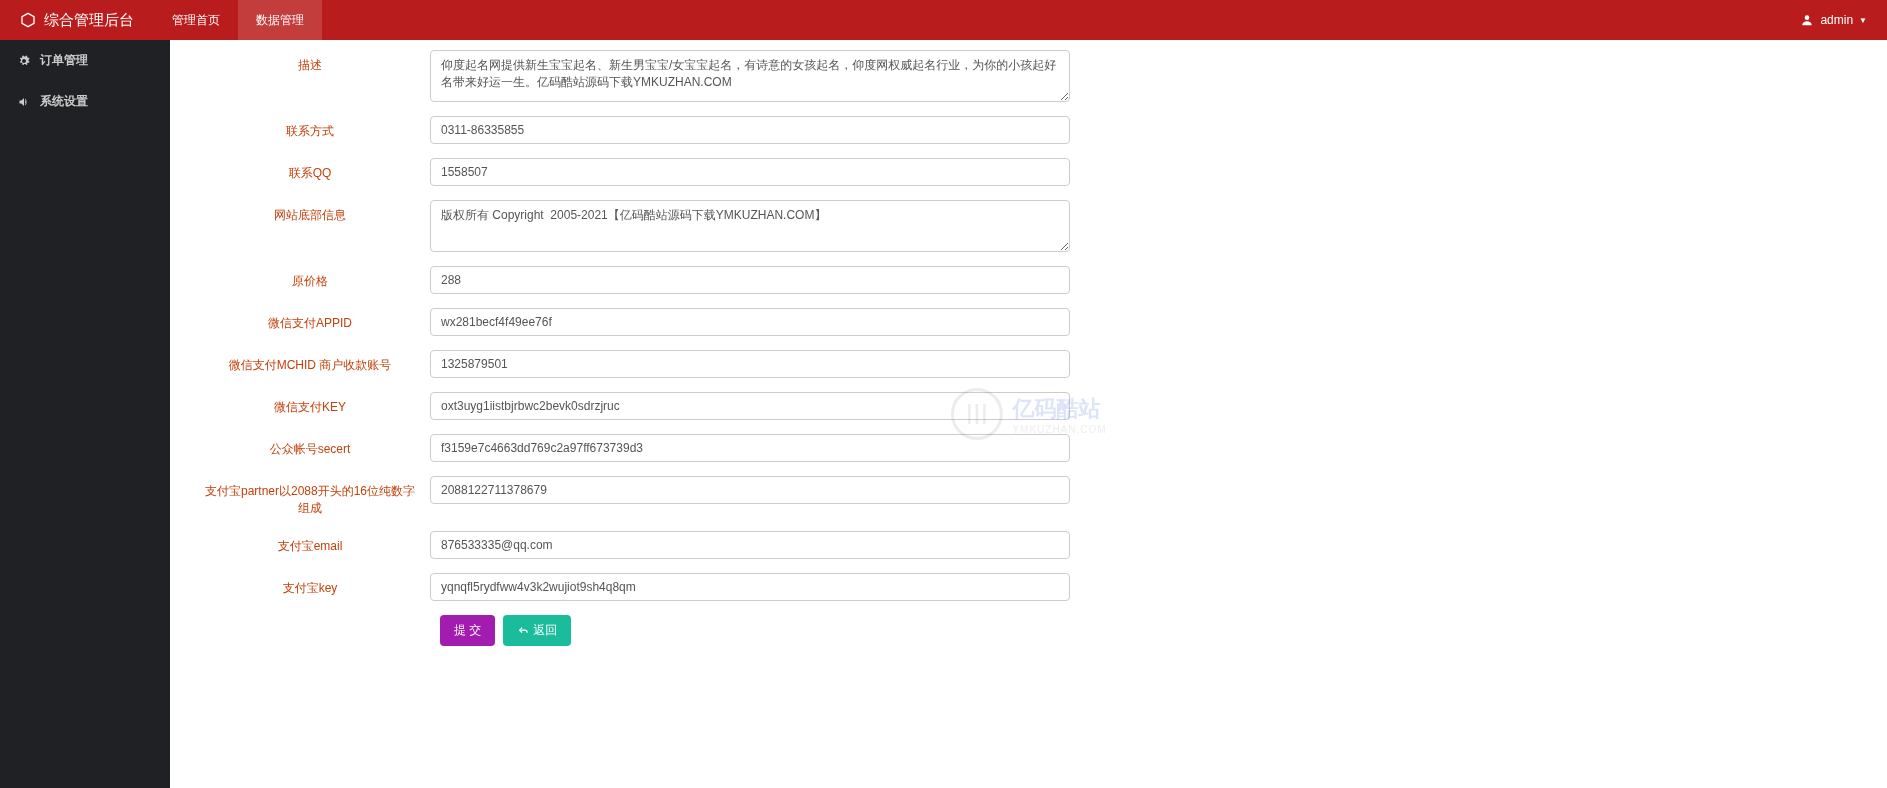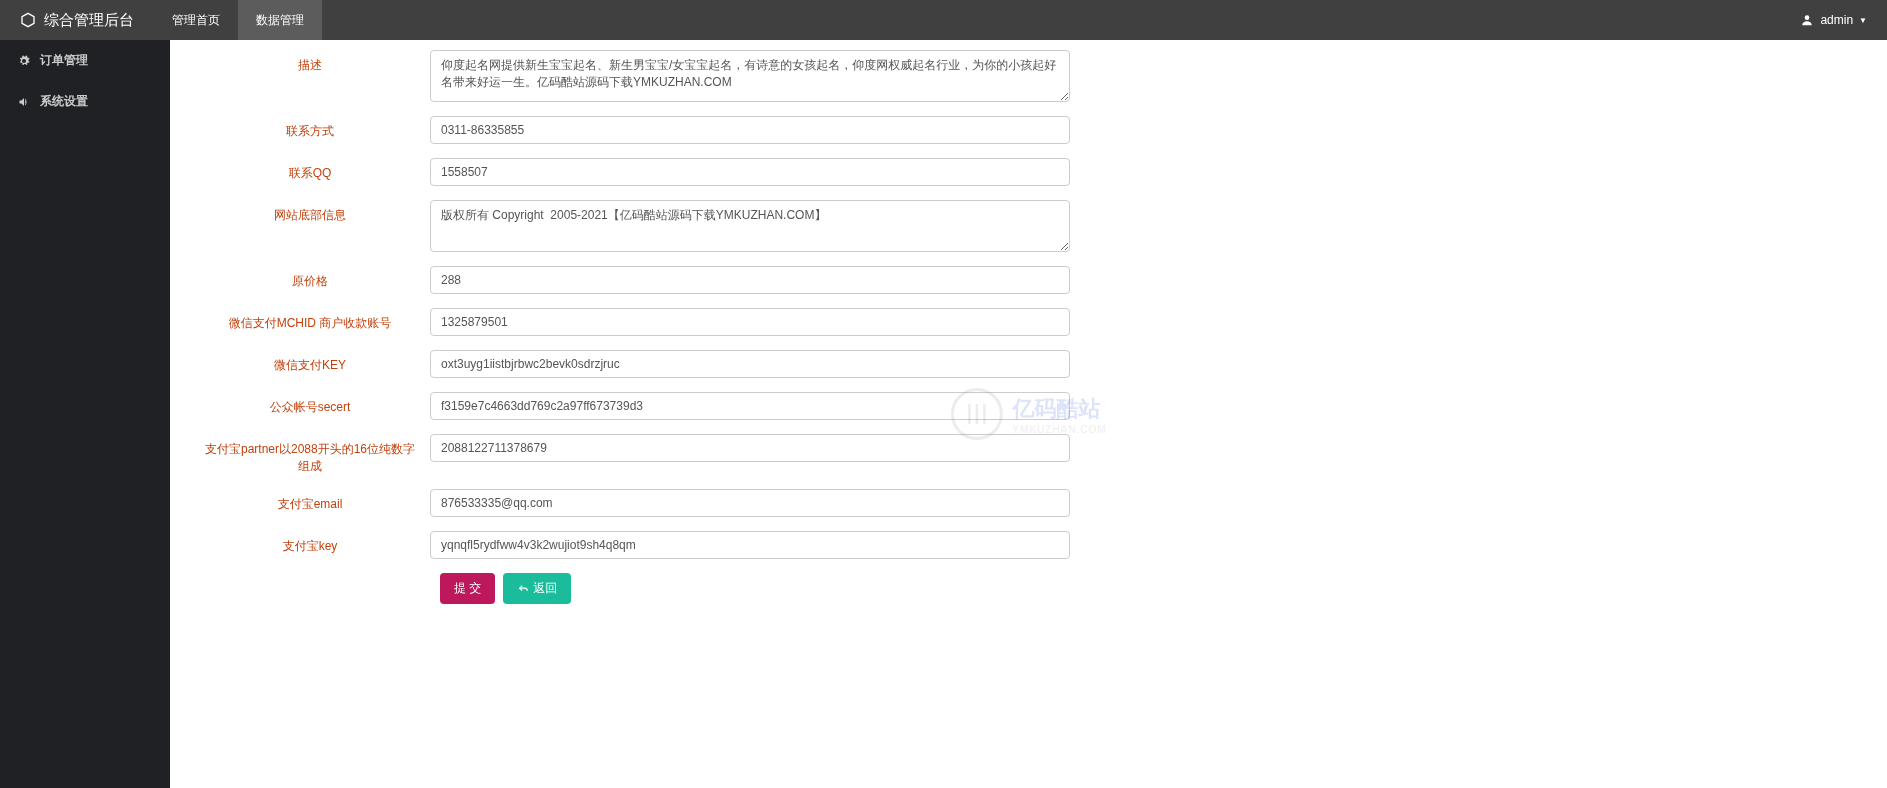--- a/index.html
+++ b/index.html
@@ -7,21 +7,21 @@
       padding: 0;
       box-sizing: border-box;
     }
     body {
       font-family: "Microsoft YaHei", Arial, sans-serif;
       font-size: 12px;
       background: #fff;
       color: #333;
     }
     .header {
-      background: #404040;
+      background: #b91c1c;
       height: 40px;
       display: flex;
       align-items: center;
       padding: 0;
       color: #fff;
     }
     .header-logo {
       display: flex;
       align-items: center;
       padding: 0 20px;
@@ -128,21 +128,21 @@
       border: none;
       border-radius: 4px;
       font-size: 12px;
       cursor: pointer;
       color: #fff;
       display: flex;
       align-items: center;
       gap: 4px;
     }
     .btn-primary {
-      background: #be185d;
+      background: #a21caf;
     }
     .btn-info {
       background: #1ABC9C;
     }
     .back-arrow {
       width: 12px;
       height: 10px;
     }
     .watermark {
       position: absolute;
@@ -253,20 +253,24 @@
       <label class="form-label">网站底部信息</label>
       <textarea class="form-control" style="">版权所有 Copyright  2005-2021【亿码酷站源码下载YMKUZHAN.COM】</textarea>
     </div>
 
 
     <div class="form-row">
       <label class="form-label">原价格</label>
       <input class="form-control" value="288" style="">
     </div>
 
+    <div class="form-row">
+      <label class="form-label">微信支付APPID</label>
+      <input class="form-control" value="wx281becf4f49ee76f" style="">
+    </div>
 
     <div class="form-row">
       <label class="form-label">微信支付MCHID 商户收款账号</label>
       <input class="form-control" value="1325879501" style="">
     </div>
 
     <div class="form-row">
       <label class="form-label">微信支付KEY</label>
       <input class="form-control" value="oxt3uyg1iistbjrbwc2bevk0sdrzjruc" style="">
     </div>

